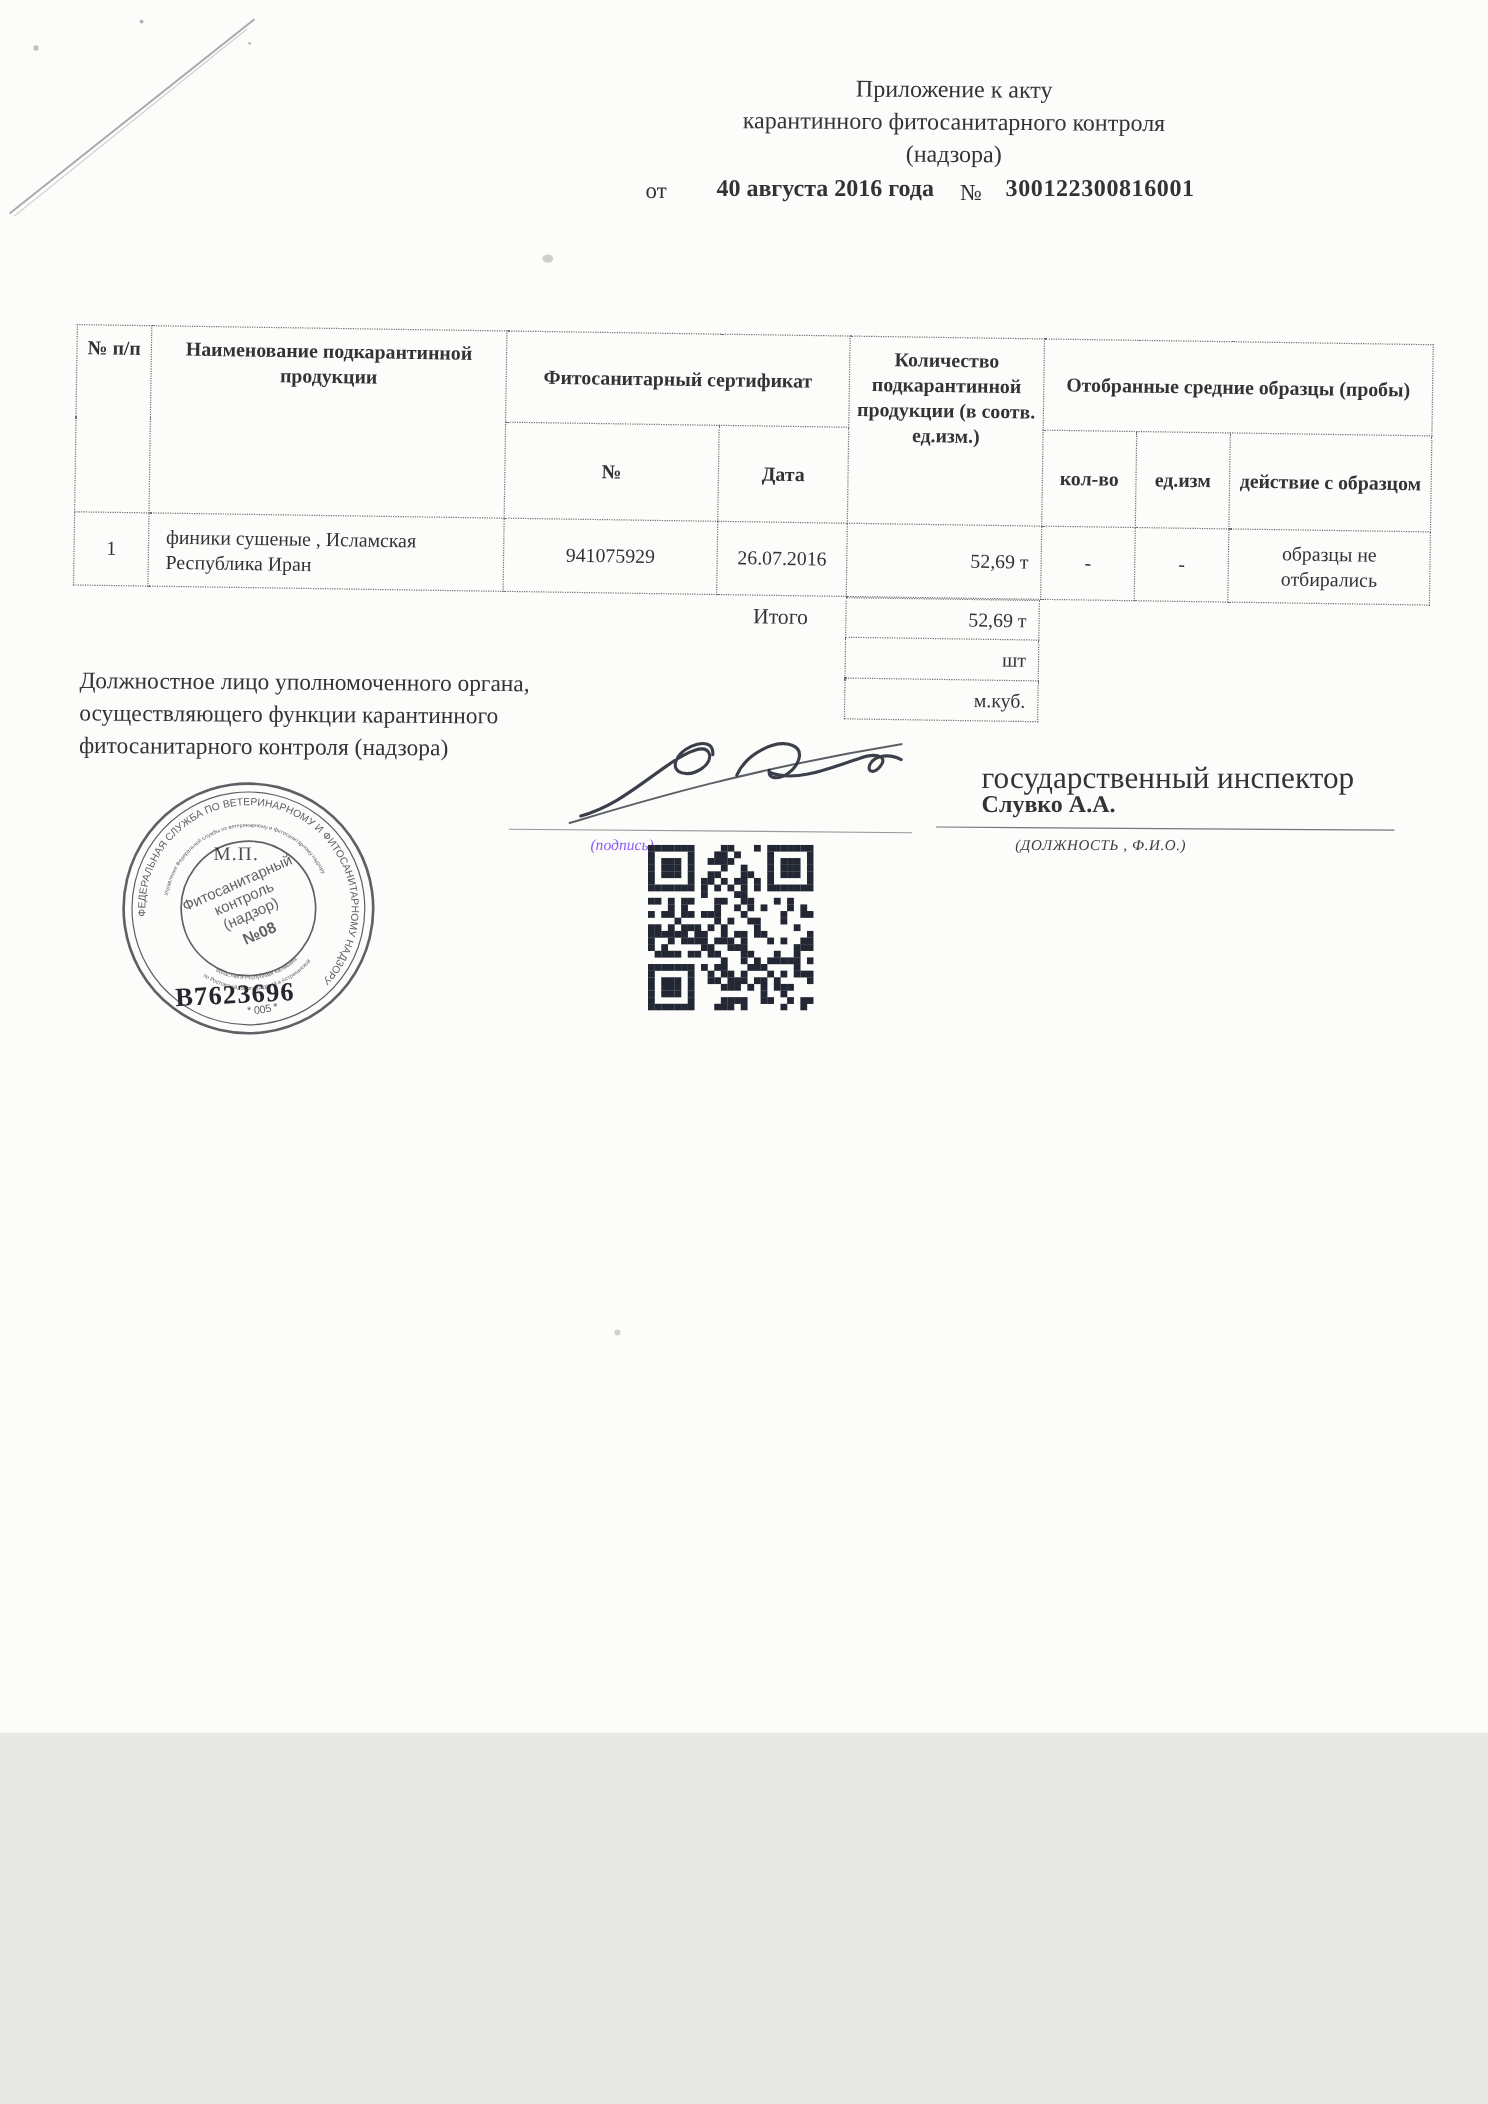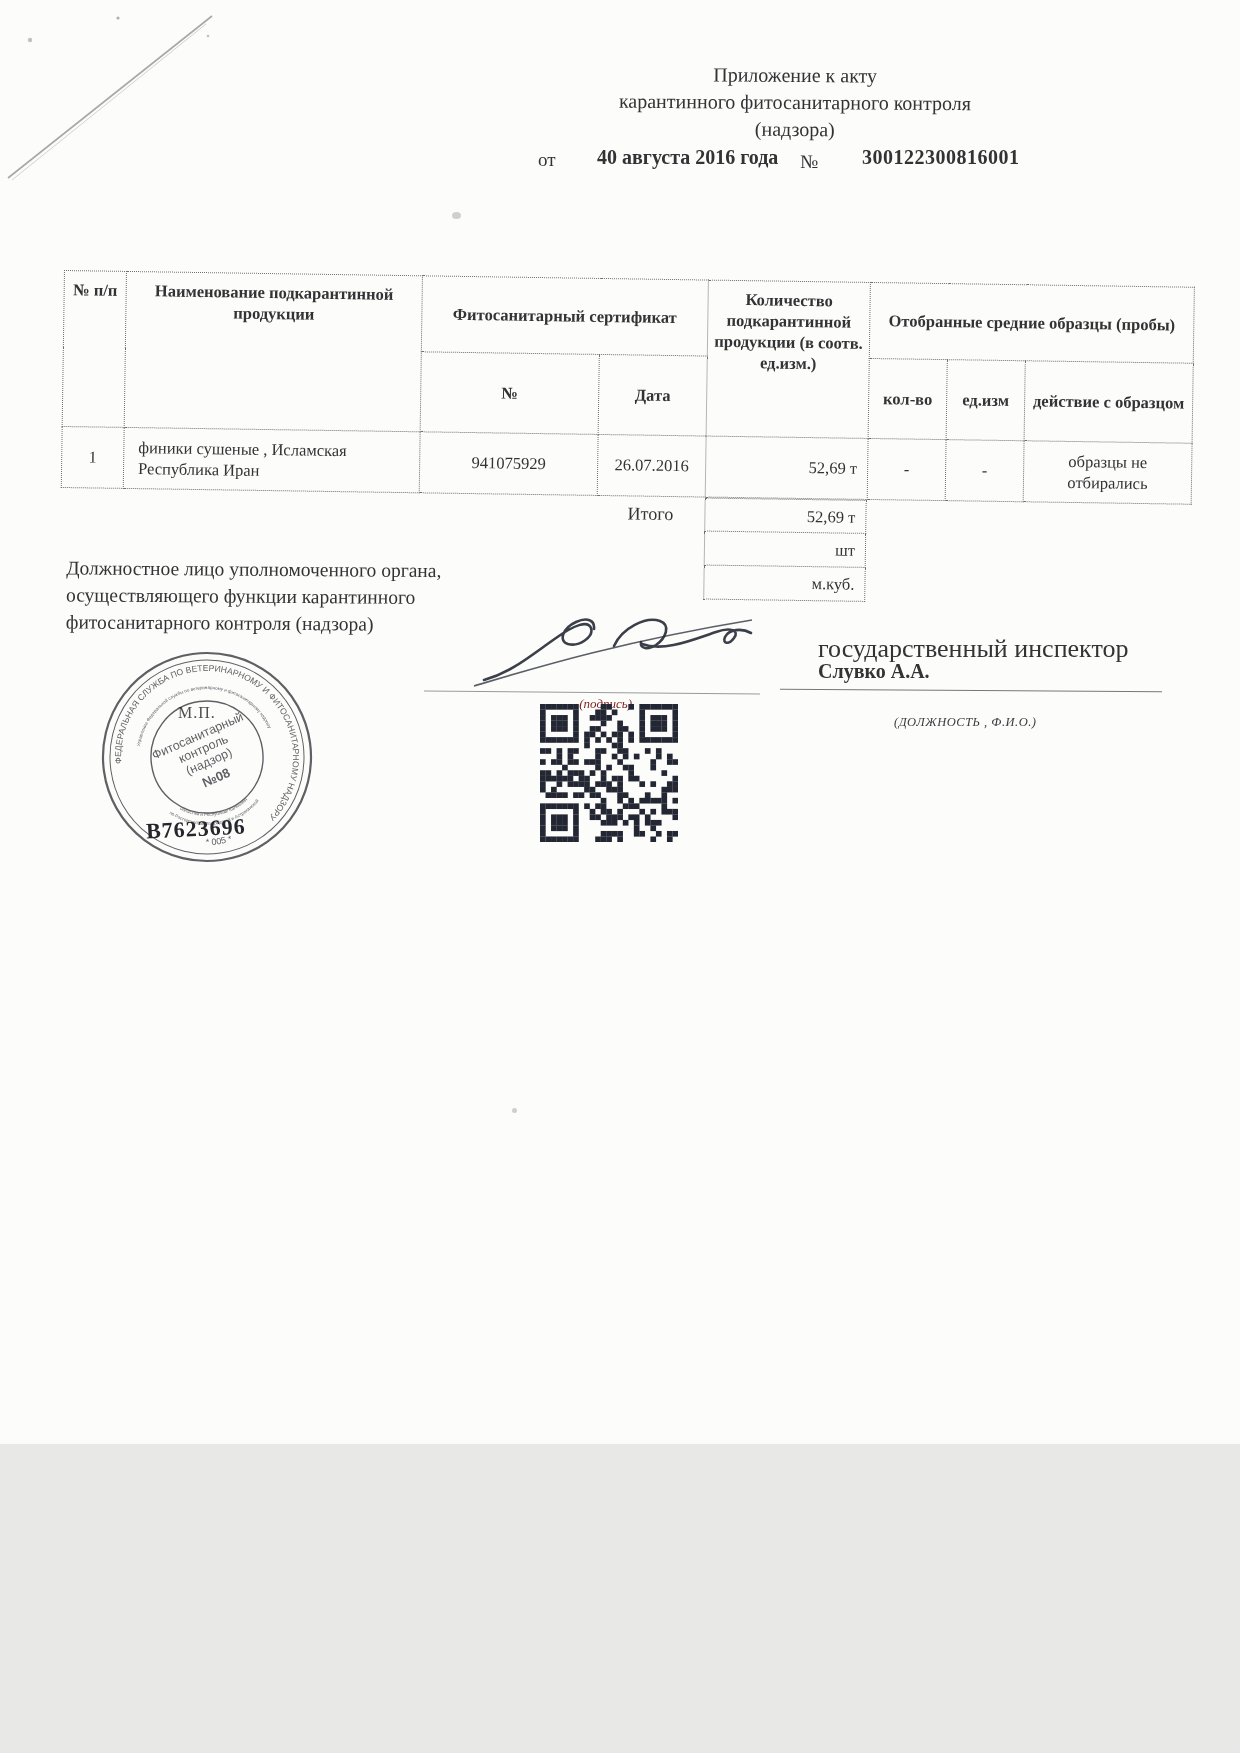--- a/index.html
+++ b/index.html
@@ -16,21 +16,21 @@
   
   .artifact{left:0;top:0;}
   .speck{border-radius:50%;background:#9a9a9a;opacity:.45;}
   
   .doc-title{left:545px;top:62px;width:500px;text-align:center;
     font-size:20px;line-height:27px;transform:rotate(.4deg);}
   .dateline span{position:absolute;white-space:nowrap;}
   .d-from{left:538px;top:149px;font-size:19px;}
   .d-date{left:597px;top:146px;font-size:20px;font-weight:bold;}
   .d-no{left:800px;top:151px;font-size:19px;}
-  .d-num{left:838px;top:146px;font-size:20px;font-weight:bold;letter-spacing:.5px;margin-left:24px;}
+  .d-num{left:838px;top:146px;font-size:20px;font-weight:bold;letter-spacing:.5px;}
   
   .table-wrap{left:64px;top:270px;width:1132px;transform:rotate(.85deg);transform-origin:0 0;}
   table.qtable{width:1130px;border-collapse:collapse;table-layout:fixed;}
   .qtable th,.qtable td{border:1px dotted var(--tb);padding:3px 6px;
     font-size:16.5px;line-height:1.28;overflow:hidden;}
   .qtable th{font-weight:bold;text-align:center;vertical-align:middle;}
   .qtable .vtop{vertical-align:top;padding-top:8px;}
   .qtable tr.h1 th{height:69px;}
   .qtable tr.h2 th{height:73px;}
   .qtable tr.data td{height:54px;vertical-align:middle;}
@@ -40,25 +40,25 @@
   .totals{display:flex;align-items:flex-start;}
   .totals .sp{width:536px;height:1px;}
   .t-label{width:108px;text-align:center;font-size:18px;padding-top:7px;}
   .t-cells{width:162px;}
   .t-cell{height:34px;border:1px dotted var(--tb);border-top:none;
     box-sizing:border-box;text-align:right;padding:7px 10px 0 0;font-size:16.5px;}
   
   .official-left{left:66px;top:556px;width:450px;font-size:19.5px;line-height:27px;transform:rotate(.4deg);}
   .sig-black{left:468px;top:606px;z-index:4;}
   .sig-line{left:424px;top:692px;width:336px;border-top:1.5px solid #9a9a9a;transform:rotate(.5deg);}
-  .sig-caption{left:492px;top:696px;width:140px;text-align:right;font-style:italic;font-size:13px;color:#7f1d1d;}
+  .sig-caption{left:492px;top:696px;width:140px;text-align:left;font-style:italic;font-size:13px;color:#8b5cf6;}
   .insp-title{left:818px;top:634px;font-size:26px;font-weight:normal;white-space:nowrap;}
   .insp-name{left:818px;top:660px;font-size:20px;font-weight:bold;}
   .pos-line{left:780px;top:690px;width:382px;border-top:1.5px solid #777;transform:rotate(.4deg);}
-  .pos-caption{left:846px;top:715px;font-style:italic;font-size:12.5px;letter-spacing:.5px;color:#3c3c40;margin-left:48px;}
+  .pos-caption{left:846px;top:697px;font-style:italic;font-size:12.5px;letter-spacing:.5px;color:#3c3c40;}
   
   .stamp-black{left:96px;top:646px;width:222px;height:222px;transform:rotate(-8deg);opacity:.86;z-index:5;}
   .stamp-black text{font-family:"Liberation Sans","DejaVu Sans",sans-serif;fill:var(--stampb);}
   .mp-label{left:178px;top:704px;font-size:16px;letter-spacing:1px;color:rgba(35,35,38,.8);z-index:6;}
   .serial{left:146px;top:816px;font-size:22px;font-weight:bold;letter-spacing:1px;
     color:#26272e;transform:rotate(-3deg);z-index:6;}
   
   .qr{left:540px;top:704px;width:138px;height:138px;}
   .qr rect{fill:#232733;}
   

